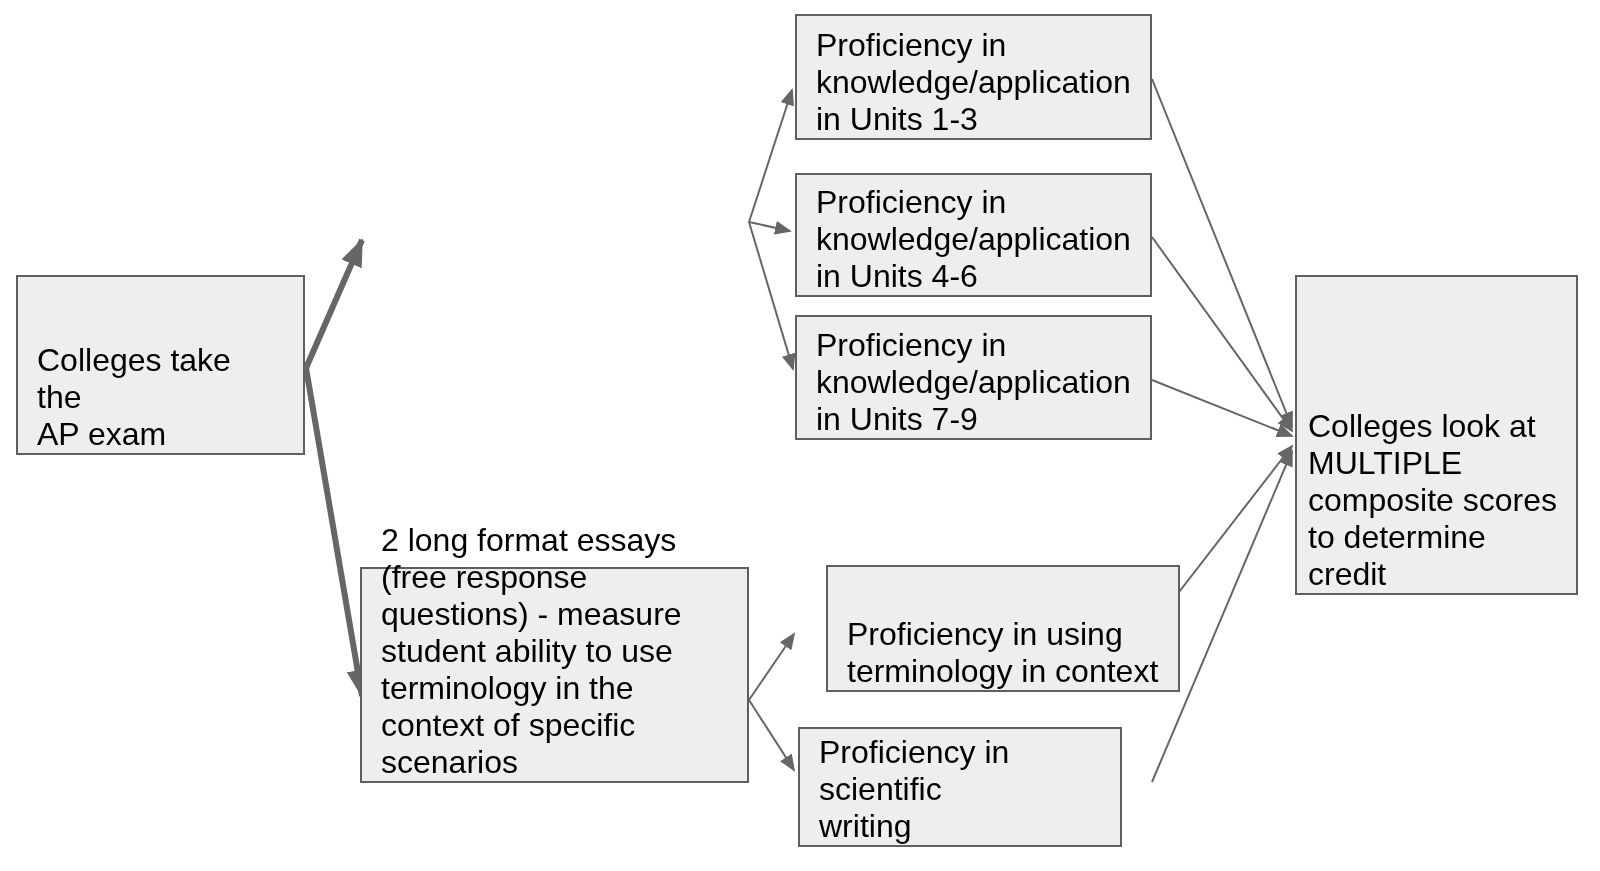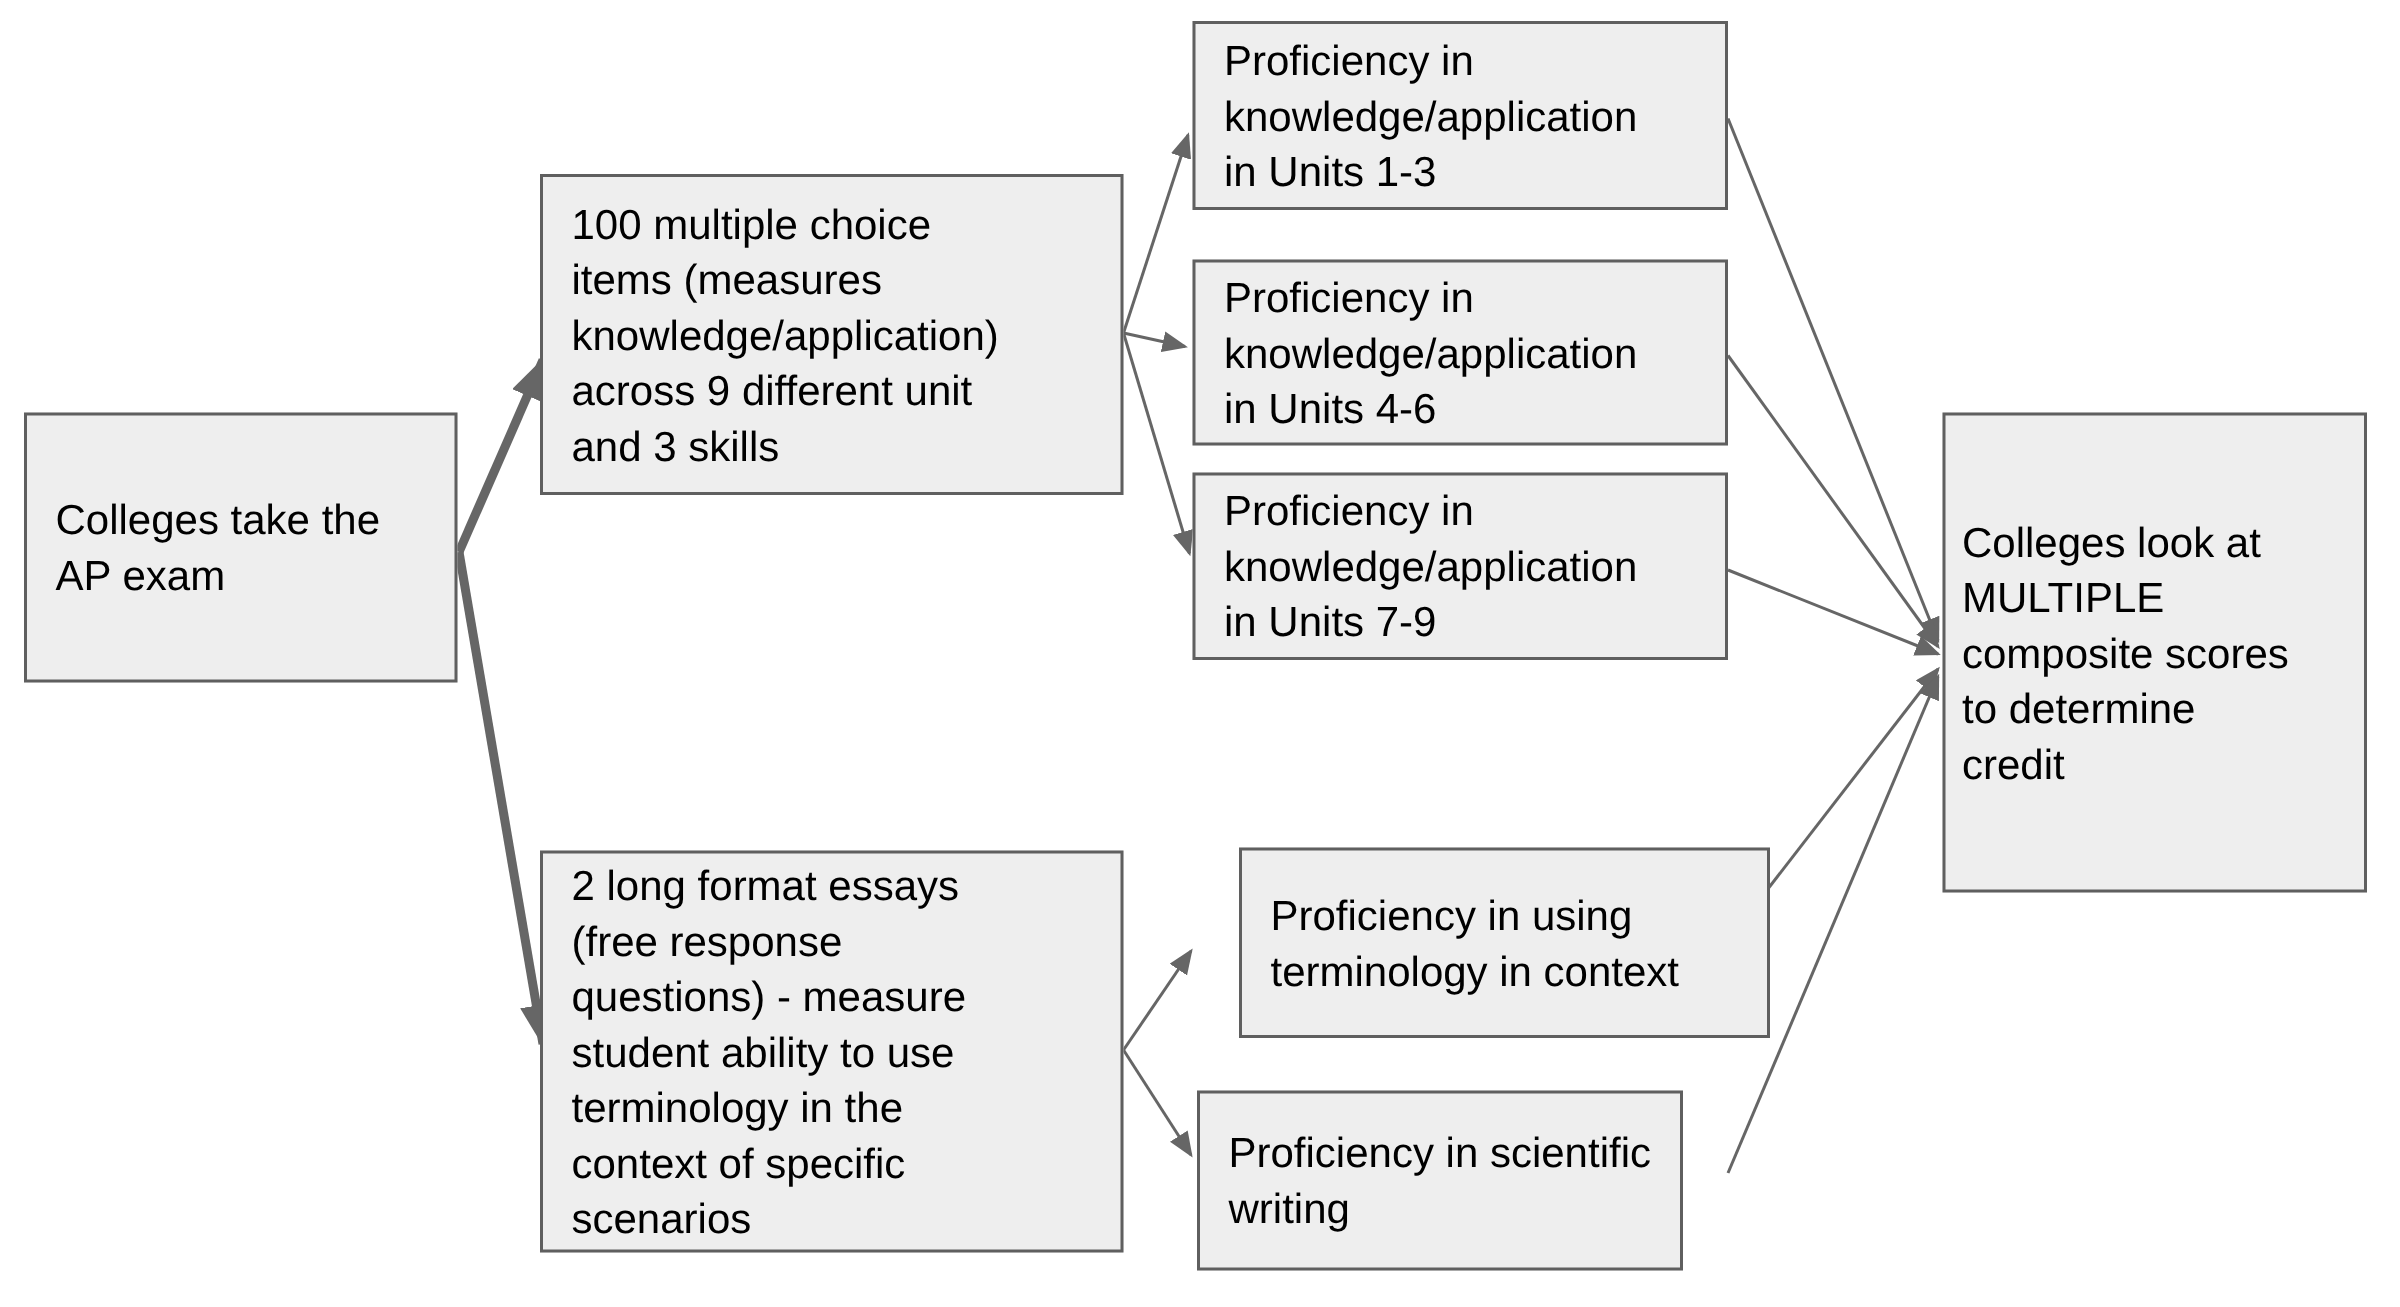--- a/index.html
+++ b/index.html
@@ -16,24 +16,24 @@
     left: 0; top: 0;
     width: 1600px; height: 871px;
     pointer-events: none;
   }
   .node {
     position: absolute;
     box-sizing: border-box;
     background: #eeeeee;
     border: 2px solid #5f5f5f;
     display: flex;
-    align-items: center;
+    align-items: flex-end;
     padding: 0 19px;
     color: #000000;
-    font-size: 28px;
+    font-size: 32px;
     line-height: 37px;
   }
   .node .label {
     white-space: pre-line;
   }
 </style>
 </head>
 <body>
 
 <div id="canvas">
@@ -63,29 +63,22 @@
     <line x1="1152" y1="380" x2="1292" y2="436" stroke="#666666" stroke-width="2" marker-end="url(#arrowThin)"></line>
     <line x1="1152" y1="627" x2="1292" y2="446" stroke="#666666" stroke-width="2" marker-end="url(#arrowThin)"></line>
     <line x1="1152" y1="782" x2="1292" y2="451" stroke="#666666" stroke-width="2" marker-end="url(#arrowThin)"></line>
   </svg>
 
   <div class="node" style="left:16px;   top:275px; width:289px; height:180px;">
     <span class="label">Colleges take the
 AP exam</span>
   </div>
 
-  <div class="node" style="left:360px;  top:116px; width:389px; height:214px;">
-    <span class="label">100 multiple choice
-items (measures
-knowledge/application)
-across 9 different unit
-and 3 skills</span>
-  </div>
 
-  <div class="node" style="left:360px;  top:567px; width:389px; height:268px;">
+  <div class="node" style="left:360px;  top:567px; width:389px; height:216px;">
     <span class="label">2 long format essays
 (free response
 questions) - measure
 student ability to use
 terminology in the
 context of specific
 scenarios</span>
   </div>
 
   <div class="node" style="left:795px;  top:14px;  width:357px; height:126px;">

